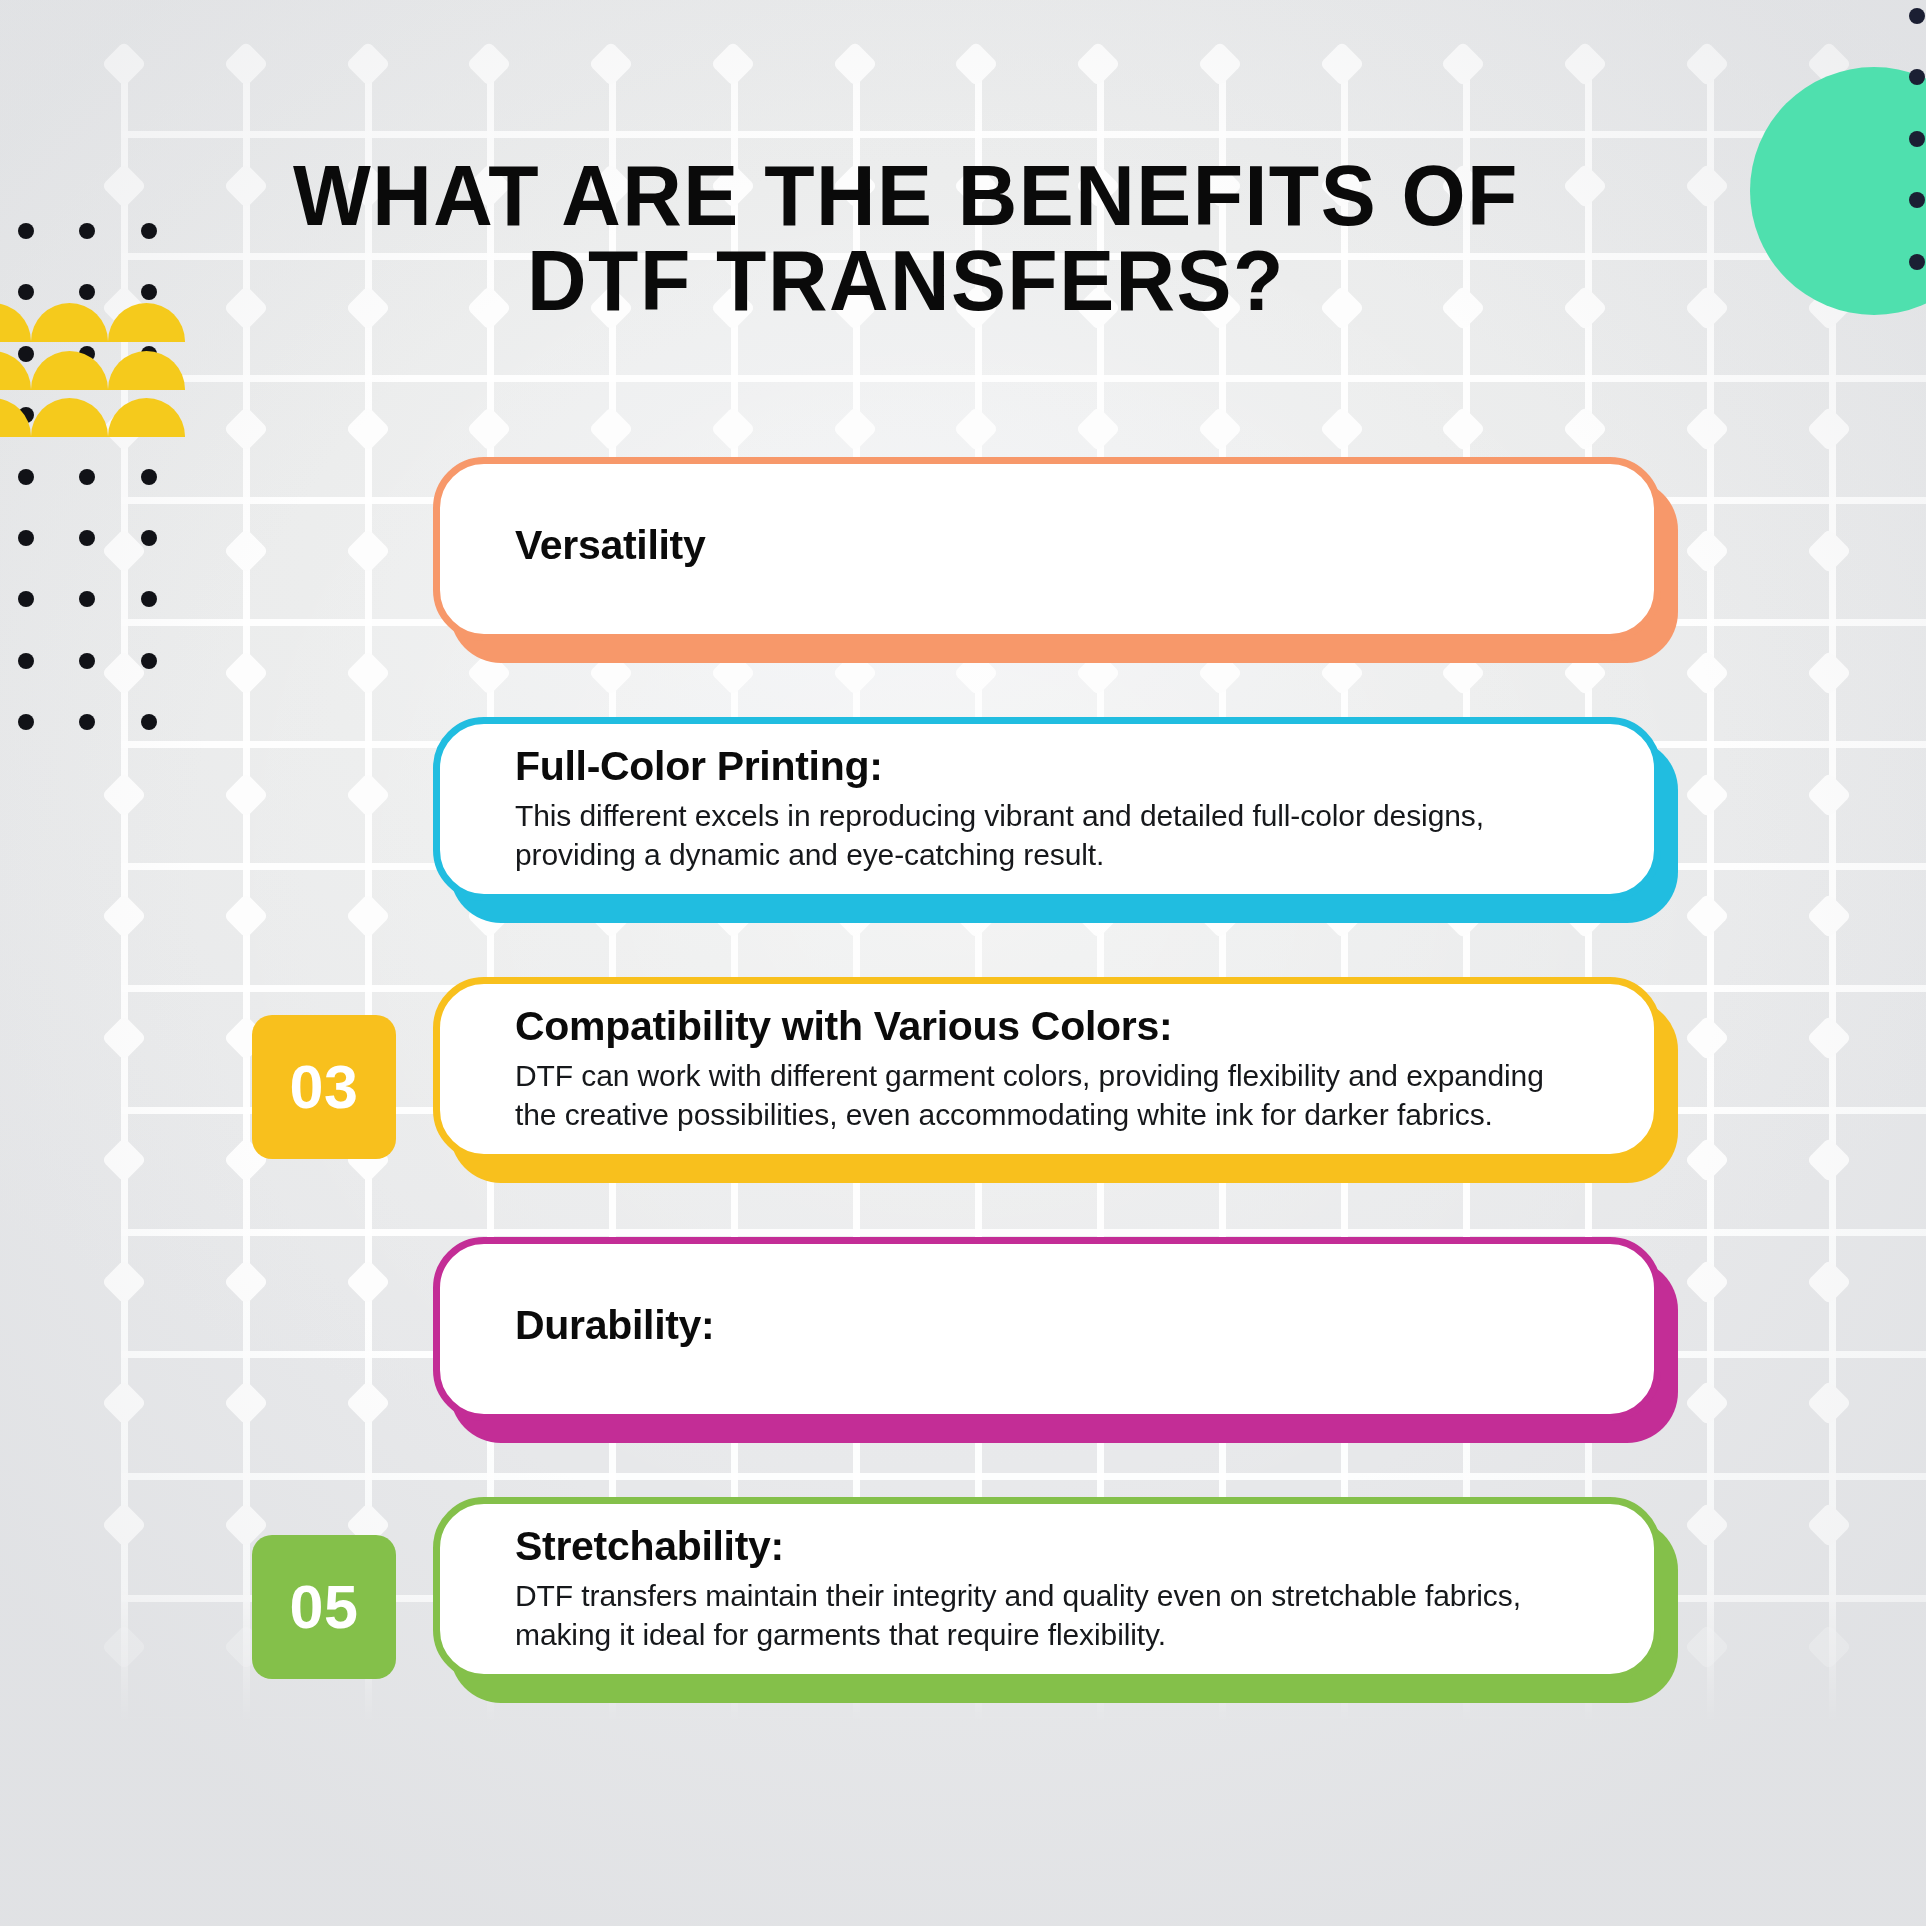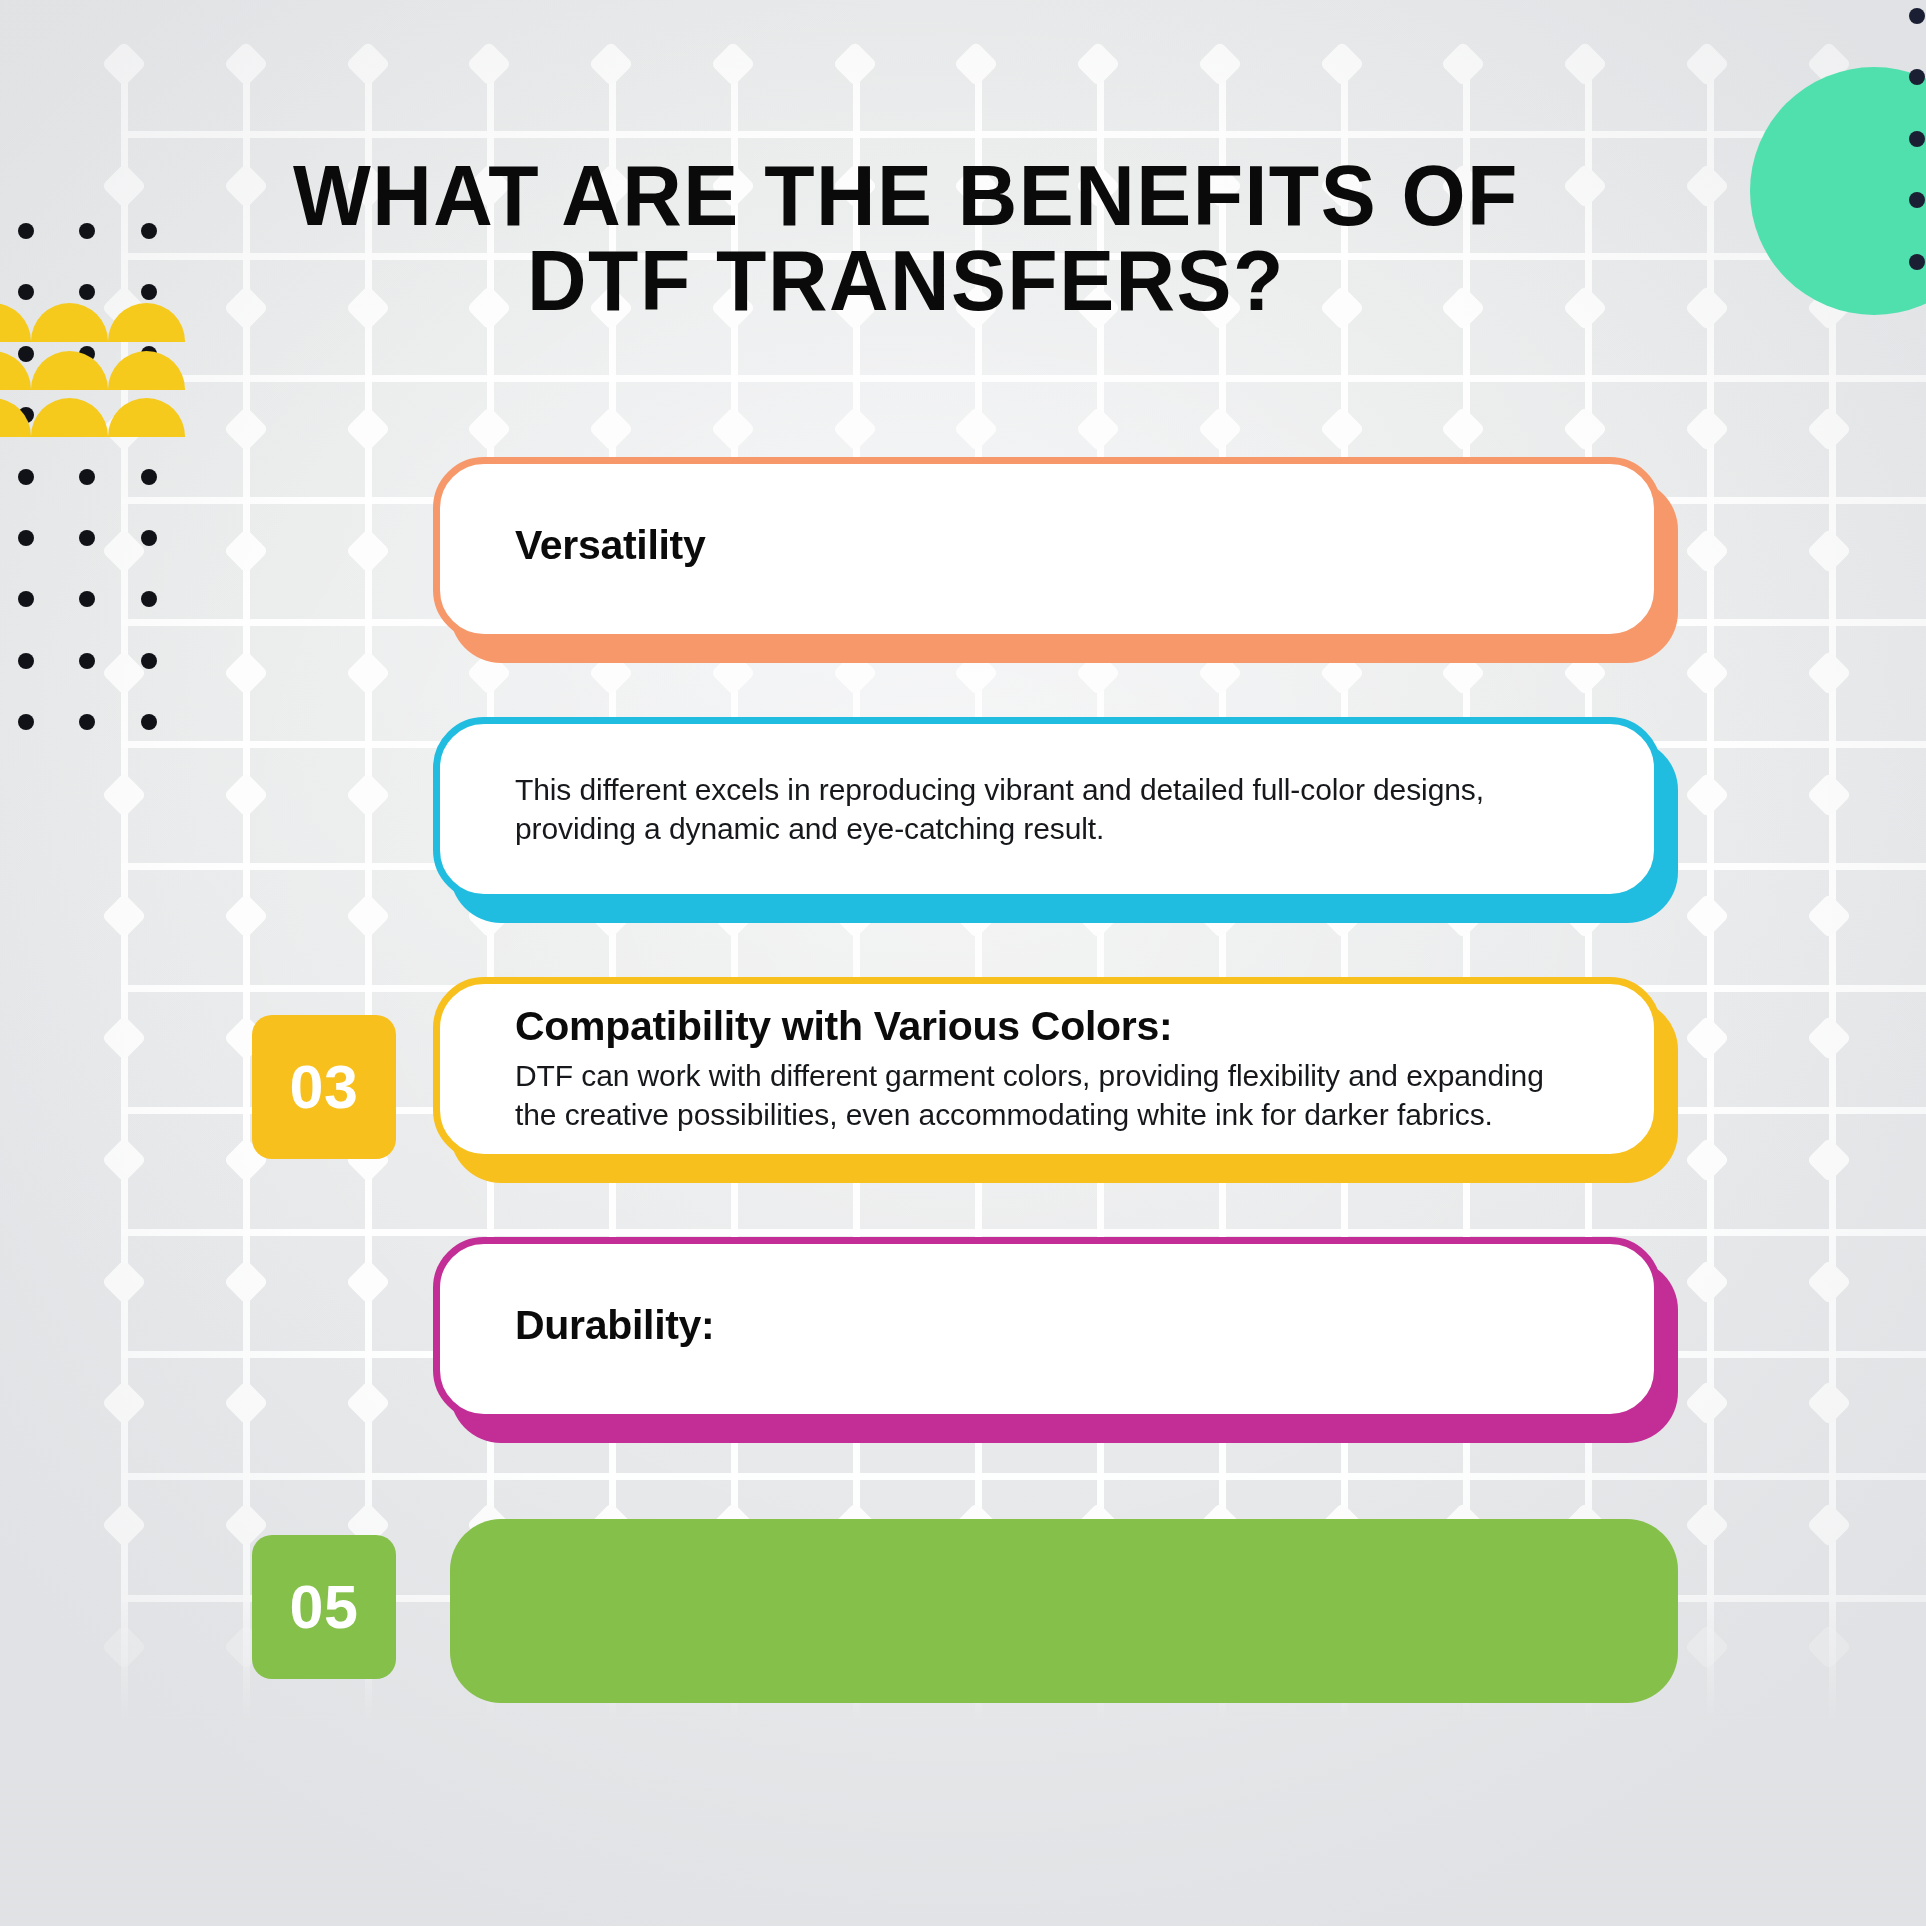--- a/index.html
+++ b/index.html
@@ -466,37 +466,42 @@
   <div class="cards" id="cards">
       <div class="row">
         <div class="card-shadow" style="background: rgb(247, 152, 106);"></div>
         <div class="card" style="border-color: rgb(247, 152, 106);">
           <div class="card-title">Versatility</div>
         </div>
       </div>
       <div class="row">
         <div class="card-shadow" style="background: rgb(33, 189, 224);"></div>
         <div class="card" style="border-color: rgb(33, 189, 224);">
+          <div class="card-title">Full-Color Printing:</div>
           <div class="card-desc">This different excels in reproducing vibrant and detailed full-color designs, providing a dynamic and eye-catching result.</div>
         </div>
       </div>
       <div class="row">
         <div class="card-shadow" style="background: rgb(248, 192, 29);"></div>
         <div class="card" style="border-color: rgb(248, 192, 29);">
           <div class="card-title">Compatibility with Various Colors:</div>
           <div class="card-desc">DTF can work with different garment colors, providing flexibility and expanding the creative possibilities, even accommodating white ink for darker fabrics.</div>
         </div>
         <div class="badge" style="background: rgb(248, 192, 29); color: rgb(255, 255, 255);">03</div>
       </div>
       <div class="row">
         <div class="card-shadow" style="background: rgb(195, 45, 150);"></div>
         <div class="card" style="border-color: rgb(195, 45, 150);">
           <div class="card-title">Durability:</div>
         </div>
       </div>
       <div class="row">
         <div class="card-shadow" style="background: rgb(132, 192, 74);"></div>
+        <div class="card" style="border-color: rgb(132, 192, 74);">
+          <div class="card-title">Stretchability:</div>
+          <div class="card-desc">DTF transfers maintain their integrity and quality even on stretchable fabrics, making it ideal for garments that require flexibility.</div>
+        </div>
         <div class="badge" style="background: rgb(132, 192, 74); color: rgb(255, 255, 255);">05</div>
       </div>
     </div>
 
 </div>
 
 
 </body></html>

